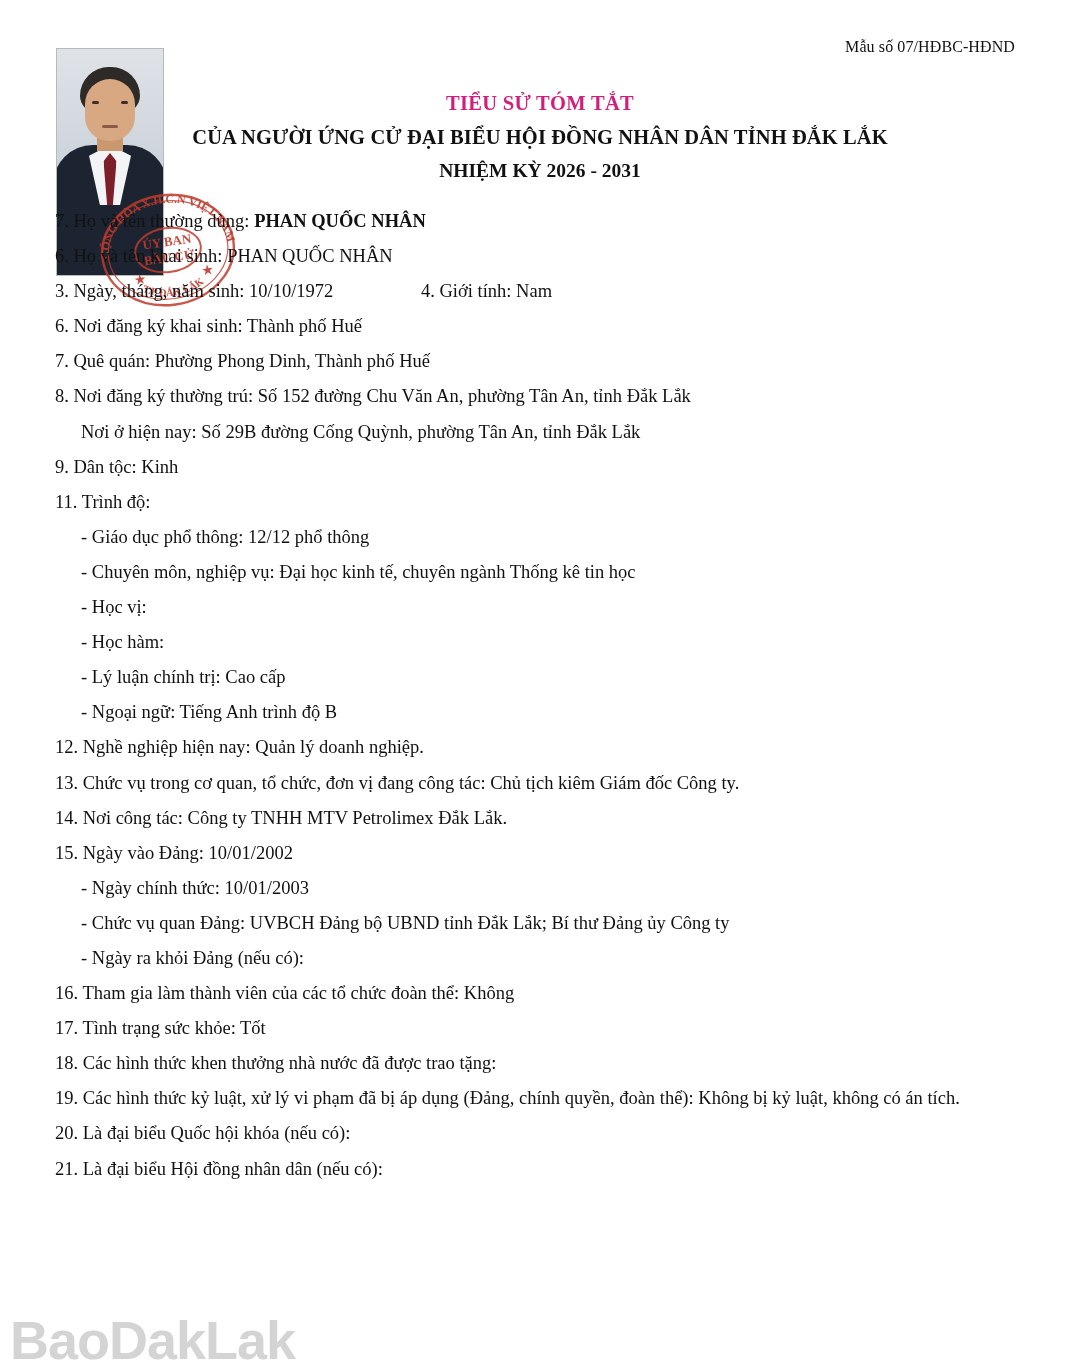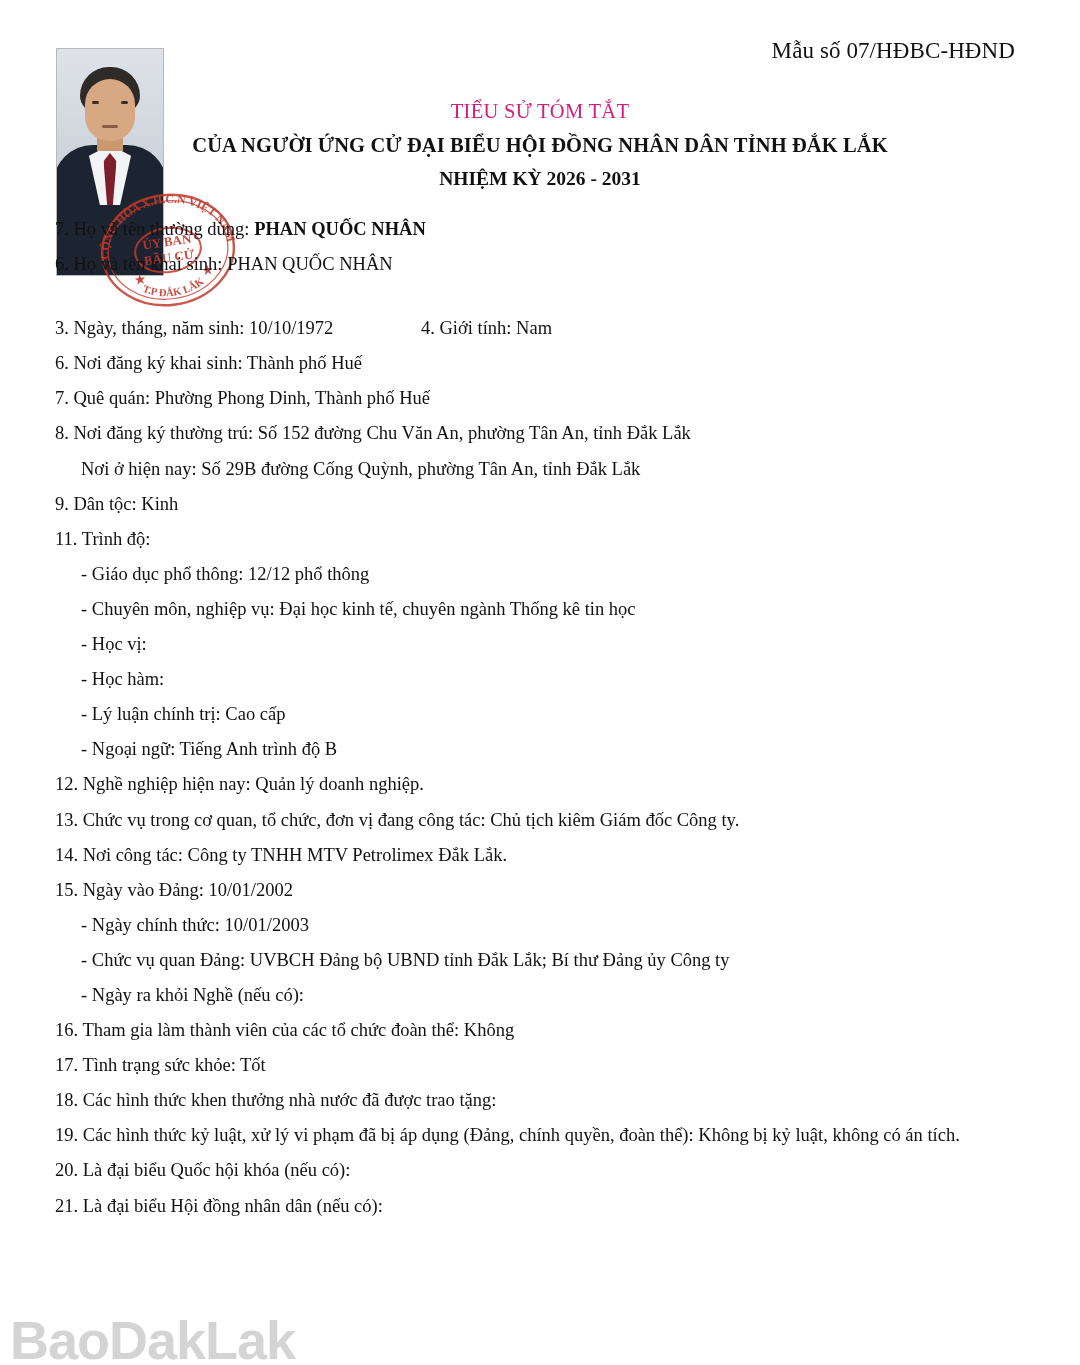--- a/index.html
+++ b/index.html
@@ -14,21 +14,21 @@
     overflow: hidden;
   }
   .page {
     position: relative;
     width: 1080px;
     height: 1365px;
     padding: 30px 55px 0 55px;
   }
   .form-code {
     text-align: right;
-    font-size: 23px;
+    font-size: 16px;
     font-family: "Liberation Serif", serif;
     color: #111;
     margin: 8px 10px 0 0;
     letter-spacing: 0.1px;
   }
   .photo-block {
     position: absolute;
     left: 56px;
     top: 48px;
     width: 108px;
@@ -129,21 +129,21 @@
     height: 140px;
     pointer-events: none;
   }
   .stamp svg { width: 100%; height: 100%; }
   .titles {
     margin-top: 36px;
     text-align: center;
   }
   .title-main {
     color: #d31d7a;
-    font-weight: normal;
+    font-weight: bold;
     font-size: 20.5px;
     letter-spacing: 0.3px;
     margin-bottom: 11px;
   }
   .title-sub {
     font-weight: bold;
     font-size: 20.5px;
     color: #111;
     letter-spacing: 0.1px;
     margin-bottom: 11px;
@@ -162,21 +162,20 @@
     position: relative;
     margin: 0 0 16.6px 0;
     white-space: nowrap;
   }
   .line.indent1 { padding-left: 26px; }
   .line.indent2 { padding-left: 26px; }
   .line b { font-weight: bold; text-align: right; }
   .line .col2 {
     display: inline-block;
     margin-left: 83px;
-    margin-top: 29px;
   }
   .watermark {
     position: absolute;
     left: 10px;
     bottom: -6px;
     font-family: "Liberation Sans", sans-serif;
     font-weight: bold;
     font-size: 54px;
     color: rgba(120,120,120,0.32);
     letter-spacing: -1px;
@@ -257,21 +256,21 @@
     <div class="line indent2">- Học vị:</div>
     <div class="line indent2">- Học hàm:</div>
     <div class="line indent2">- Lý luận chính trị: Cao cấp</div>
     <div class="line indent2">- Ngoại ngữ: Tiếng Anh trình độ B</div>
     <div class="line">12. Nghề nghiệp hiện nay: Quản lý doanh nghiệp.</div>
     <div class="line">13. Chức vụ trong cơ quan, tổ chức, đơn vị đang công tác: Chủ tịch kiêm Giám đốc Công ty.</div>
     <div class="line">14. Nơi công tác: Công ty TNHH MTV Petrolimex Đắk Lắk.</div>
     <div class="line">15. Ngày vào Đảng: 10/01/2002</div>
     <div class="line indent2">- Ngày chính thức: 10/01/2003</div>
     <div class="line indent2">- Chức vụ quan Đảng: UVBCH Đảng bộ UBND tỉnh Đắk Lắk; Bí thư Đảng ủy Công ty</div>
-    <div class="line indent2">- Ngày ra khỏi Nghề (nếu có):</div>
+    <div class="line indent2">- Ngày ra khỏi Đảng (nếu có):</div>
     <div class="line">16. Tham gia làm thành viên của các tổ chức đoàn thể: Không</div>
     <div class="line">17. Tình trạng sức khỏe: Tốt</div>
     <div class="line">18. Các hình thức khen thưởng nhà nước đã được trao tặng:</div>
     <div class="line">19. Các hình thức kỷ luật, xử lý vi phạm đã bị áp dụng (Đảng, chính quyền, đoàn thể): Không bị kỷ luật, không có án tích.</div>
     <div class="line">20. Là đại biểu Quốc hội khóa (nếu có):</div>
     <div class="line">21. Là đại biểu Hội đồng nhân dân (nếu có):</div>
   </div>
 
   <div class="watermark">BaoDakLak</div>
 </div>

